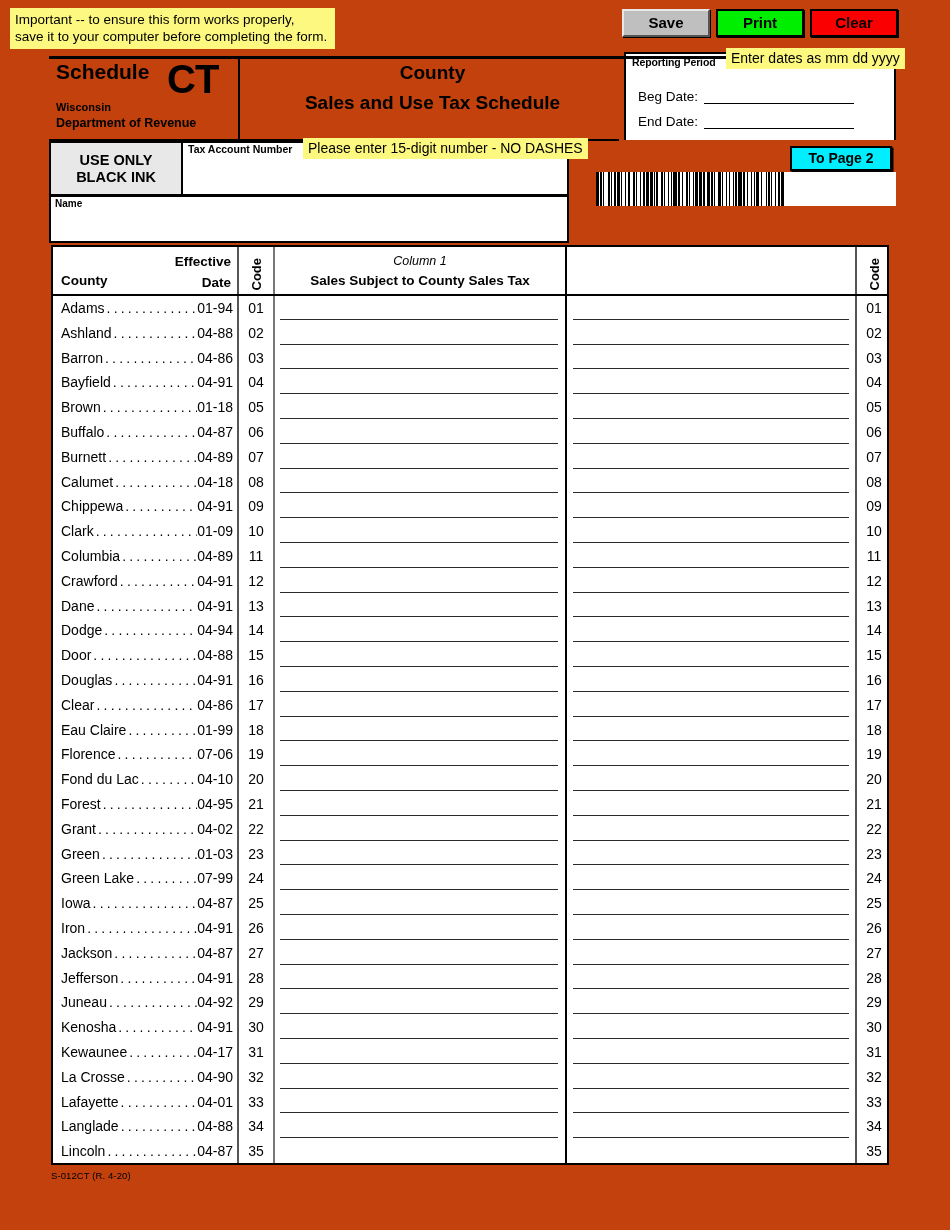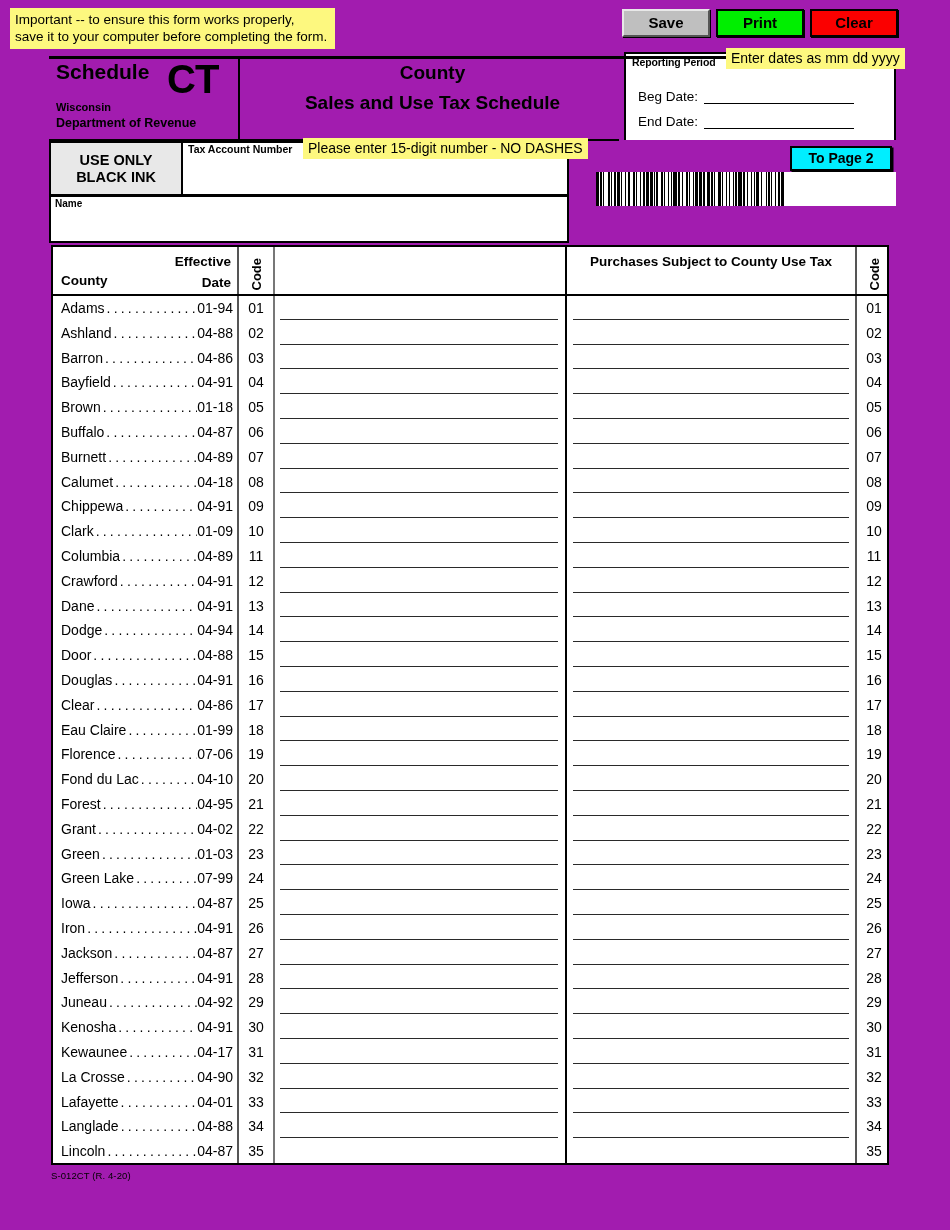--- a/index.html
+++ b/index.html
@@ -10,21 +10,21 @@
   }
   body {
     font-family: "Liberation Sans", sans-serif;
     color: #000000;
   }
   #page {
     position: relative;
     width: 950px;
     height: 1230px;
     overflow: hidden;
-    background: #a21caf;
+    background: #c2410c;
   }
 
   
   .notice {
     position: absolute;
     left: 10px;
     top: 8px;
     background: #fdf87f;
     padding: 3px 5px 4px 5px;
     font-size: 13.5px;
@@ -530,22 +530,25 @@
     <div class="vline thick" id="v-col2"></div>
     <div class="vline" id="v-code2"></div>
 
     <div id="thead">
       <div id="th-county">County</div>
       <div id="th-eff">Effective
 Date</div>
       <div class="th-code-vert" id="th-code1">
           <span>Code</span>
         </div>
+      <div class="th-col" id="th-col1">
+        <div class="c-sub">Column 1</div>
+        <div class="c-main">Sales Subject to County Sales Tax</div>
+      </div>
       <div class="th-col" id="th-col2">
-        <div class="c-main">Purchases Subject to County Use Tax</div>
       </div>
       <div class="th-code-vert" id="th-code2">
           <span>Code</span>
         </div>
     </div>
 
     <div id="tbody">
         <div class="row">
           <div class="cell-county">
             <span class="cname">Adams</span>

